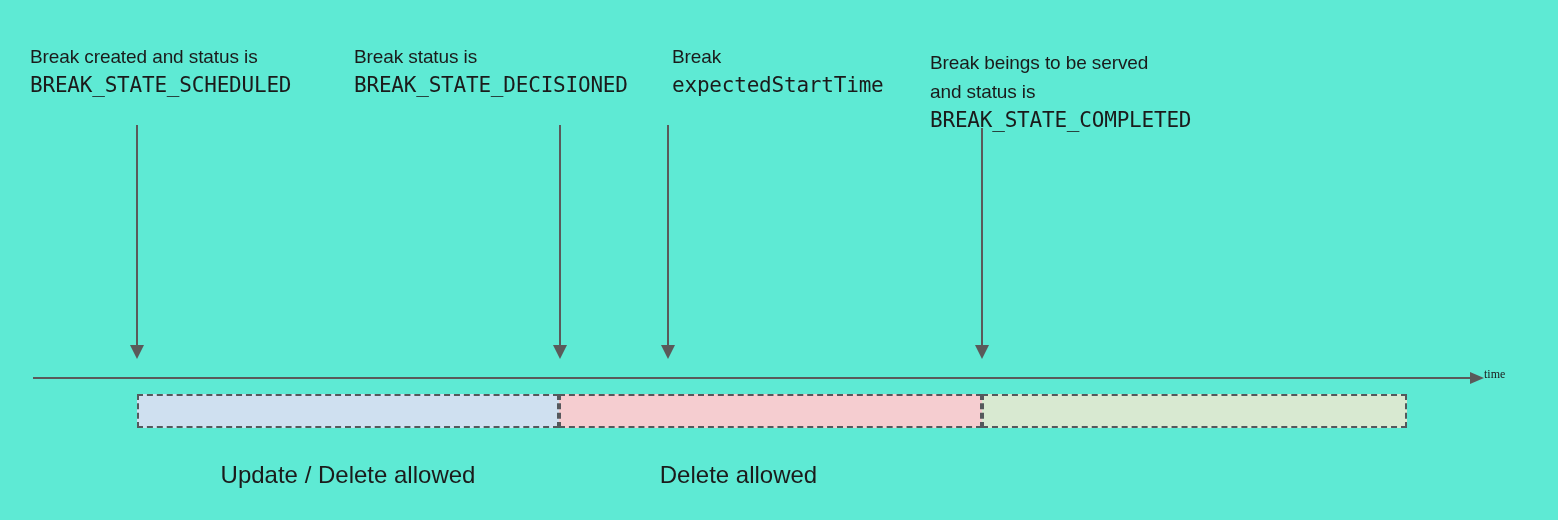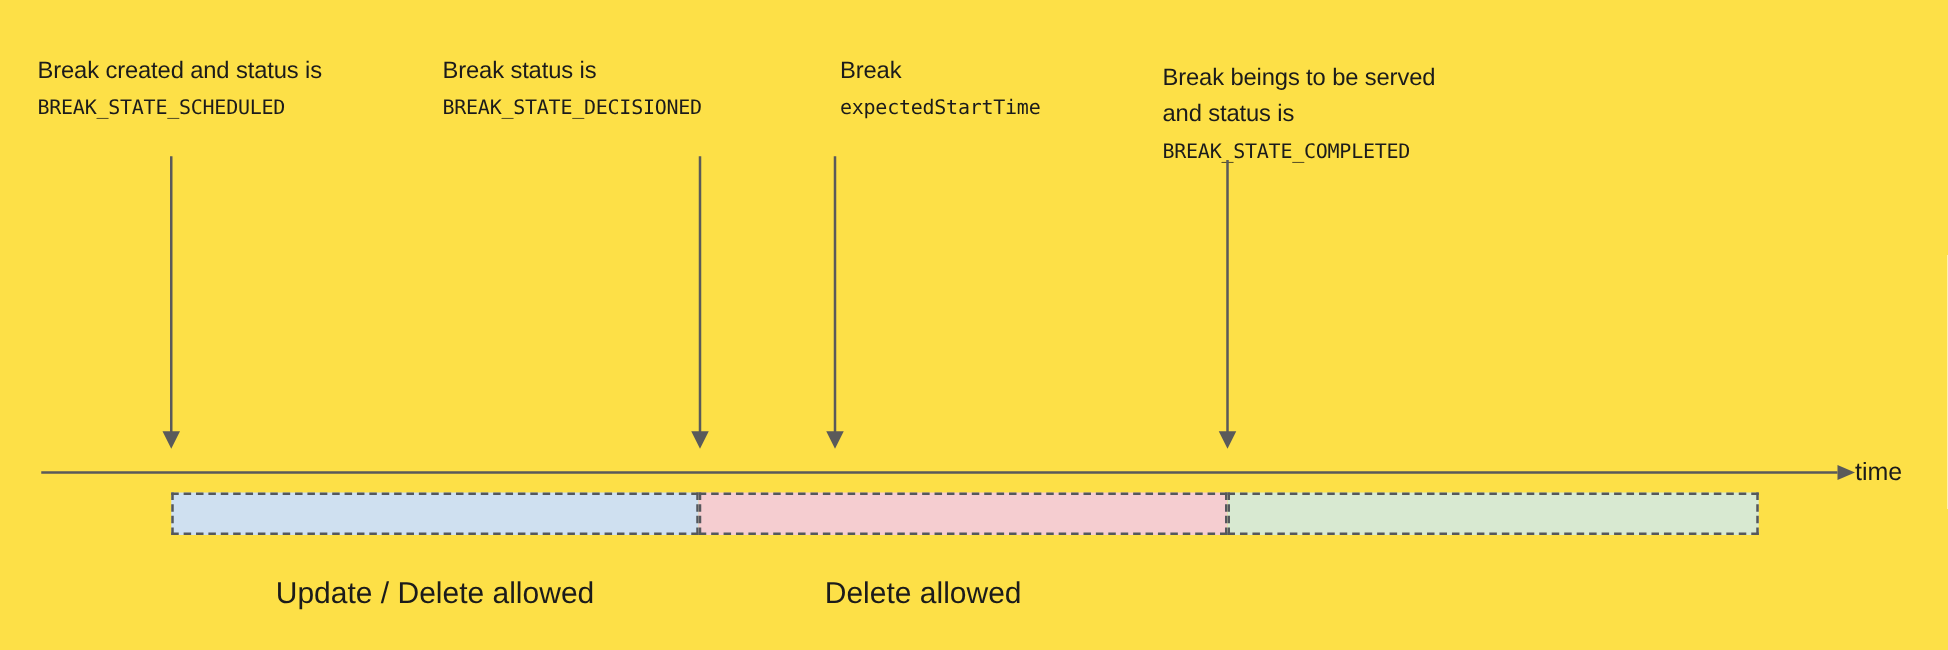--- a/index.html
+++ b/index.html
@@ -4,21 +4,21 @@
 <style>
   html, body {
     margin: 0;
     padding: 0;
     background: #ffffff;
   }
   #canvas {
     position: relative;
     width: 1558px;
     height: 520px;
-    background: #fde047;
+    background: #5eead4;
     overflow: hidden;
     font-family: "Liberation Sans", sans-serif;
     color: #1a1a1a;
   }
 
   
   .event-label {
     position: absolute;
     font-size: 19px;
     line-height: 29px;
@@ -26,22 +26,23 @@
     white-space: nowrap;
   }
   .event-label .plain {
     display: block;
     font-family: "Liberation Sans", sans-serif;
     letter-spacing: -0.1px;
   }
   .event-label .code {
     display: block;
     font-family: "DejaVu Sans Mono", "Liberation Mono", monospace;
-    font-size: 16px;
+    font-size: 21px;
     letter-spacing: -0.2px;
+    text-align: center;
   }
 
   
   .drop-arrow {
     position: absolute;
     width: 18px;
   }
   .drop-arrow .shaft {
     position: absolute;
     left: 8px;
@@ -76,23 +77,23 @@
     position: absolute;
     top: -5px;
     width: 0;
     height: 0;
     border-top: 6px solid transparent;
     border-bottom: 6px solid transparent;
     border-left: 14px solid #5a5a5a;
   }
   .axis-label {
     position: absolute;
-    font-size: 20px;
+    font-size: 12px;
     color: #1b1b1b;
-    font-family: Liberation Sans, sans-serif;
+    font-family: Liberation Serif, serif;
   }
 
   
   .bar {
     position: absolute;
     top: 394px;
     height: 34px;
     box-sizing: border-box;
     border: 2px dashed #55585c;
   }

